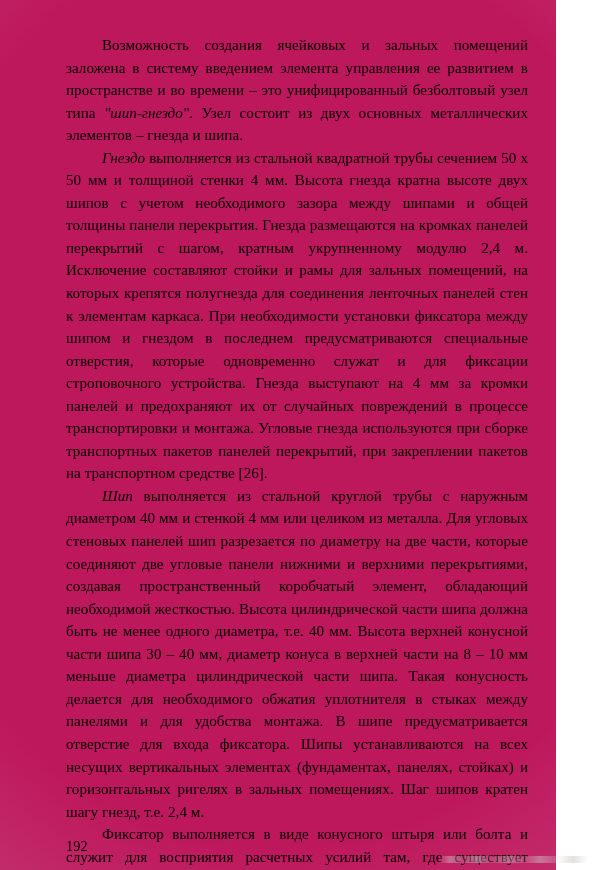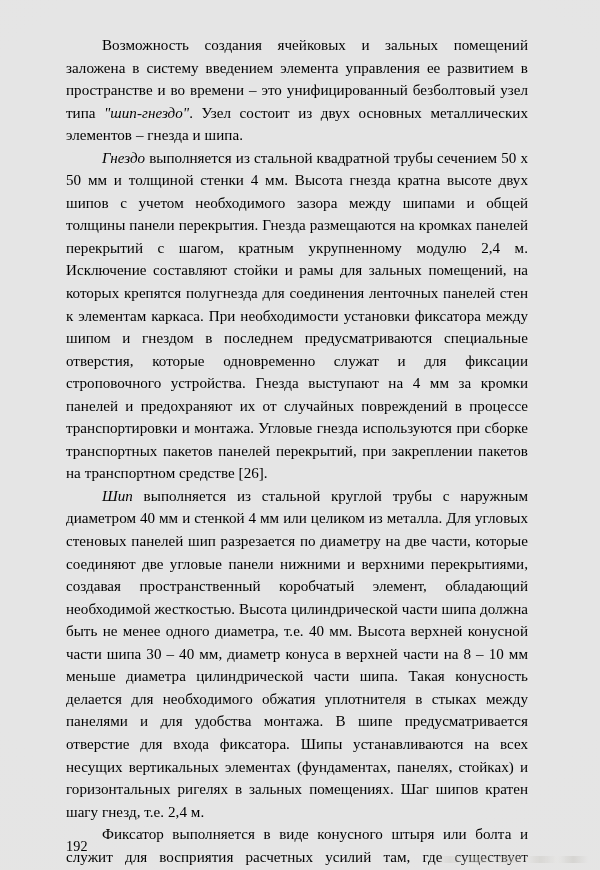--- a/index.html
+++ b/index.html
@@ -11,23 +11,23 @@
     width: 600px;
     height: 870px;
     background: #ffffff;
     font-family: "Liberation Serif", "DejaVu Serif", serif;
     color: #000000;
     overflow: hidden;
   }
 
   #page {
     position: relative;
-    width: 600px;
+    width: 556px;
     height: 870px;
-    background: #e5e5e5;
+    background: #be185d;
     box-sizing: border-box;
   }
 
   
   #page::before {
     content: "";
     position: absolute;
     inset: 0;
     background:
       radial-gradient(130% 95% at 50% 45%, rgba(255,255,255,0) 55%, rgba(228,226,221,0.30) 100%);

